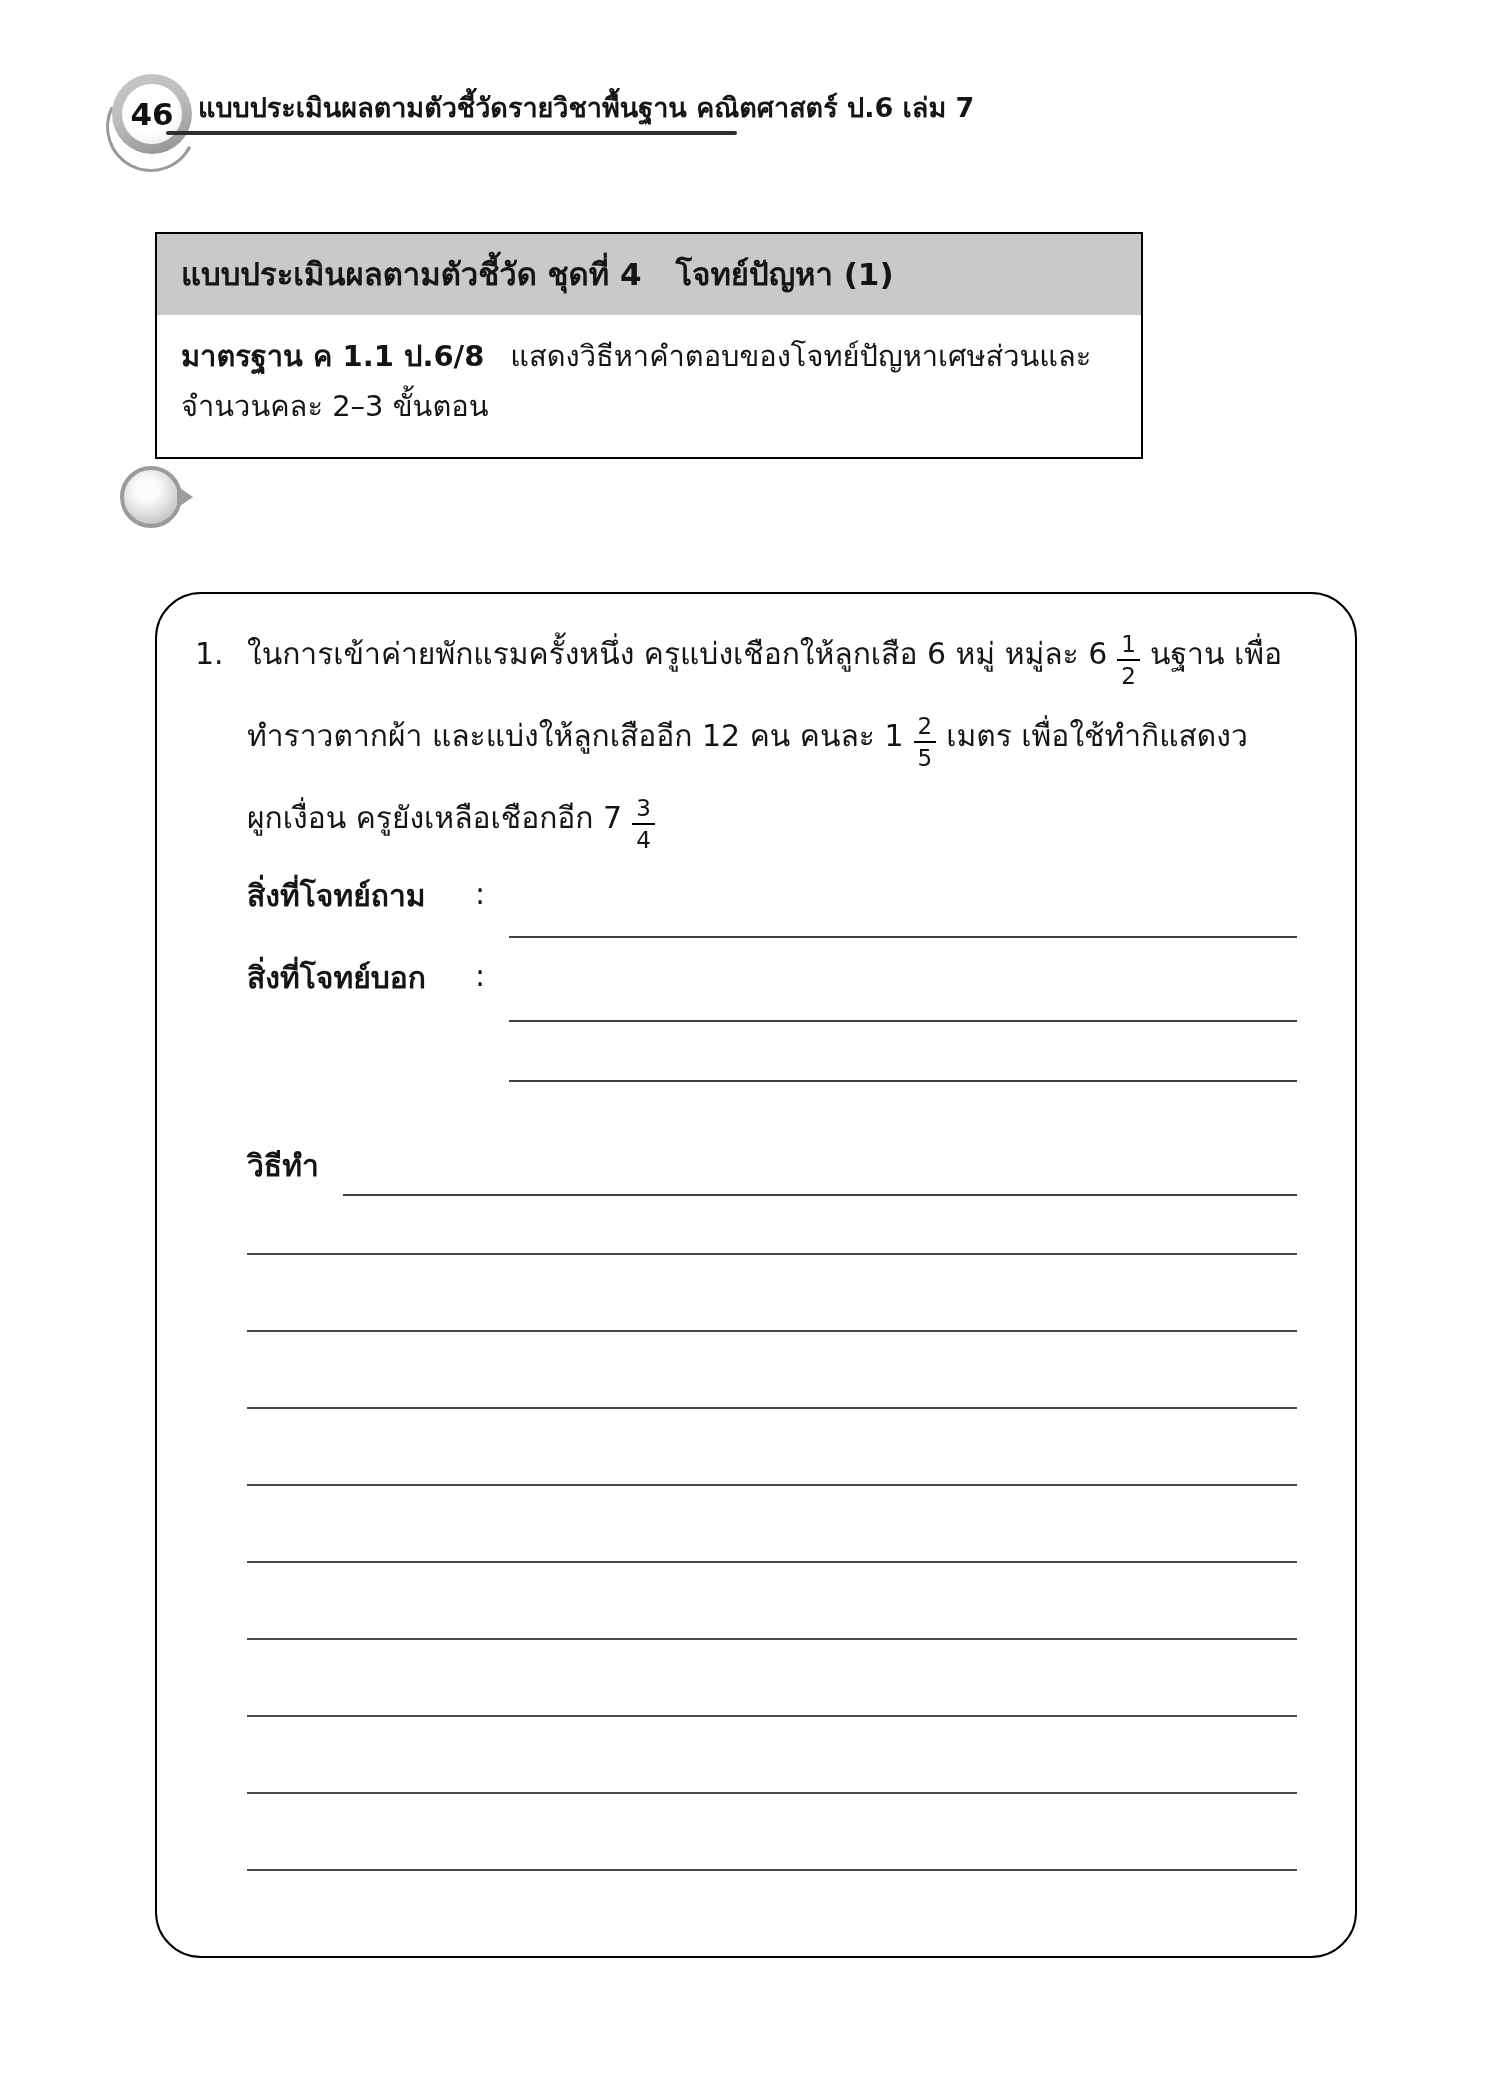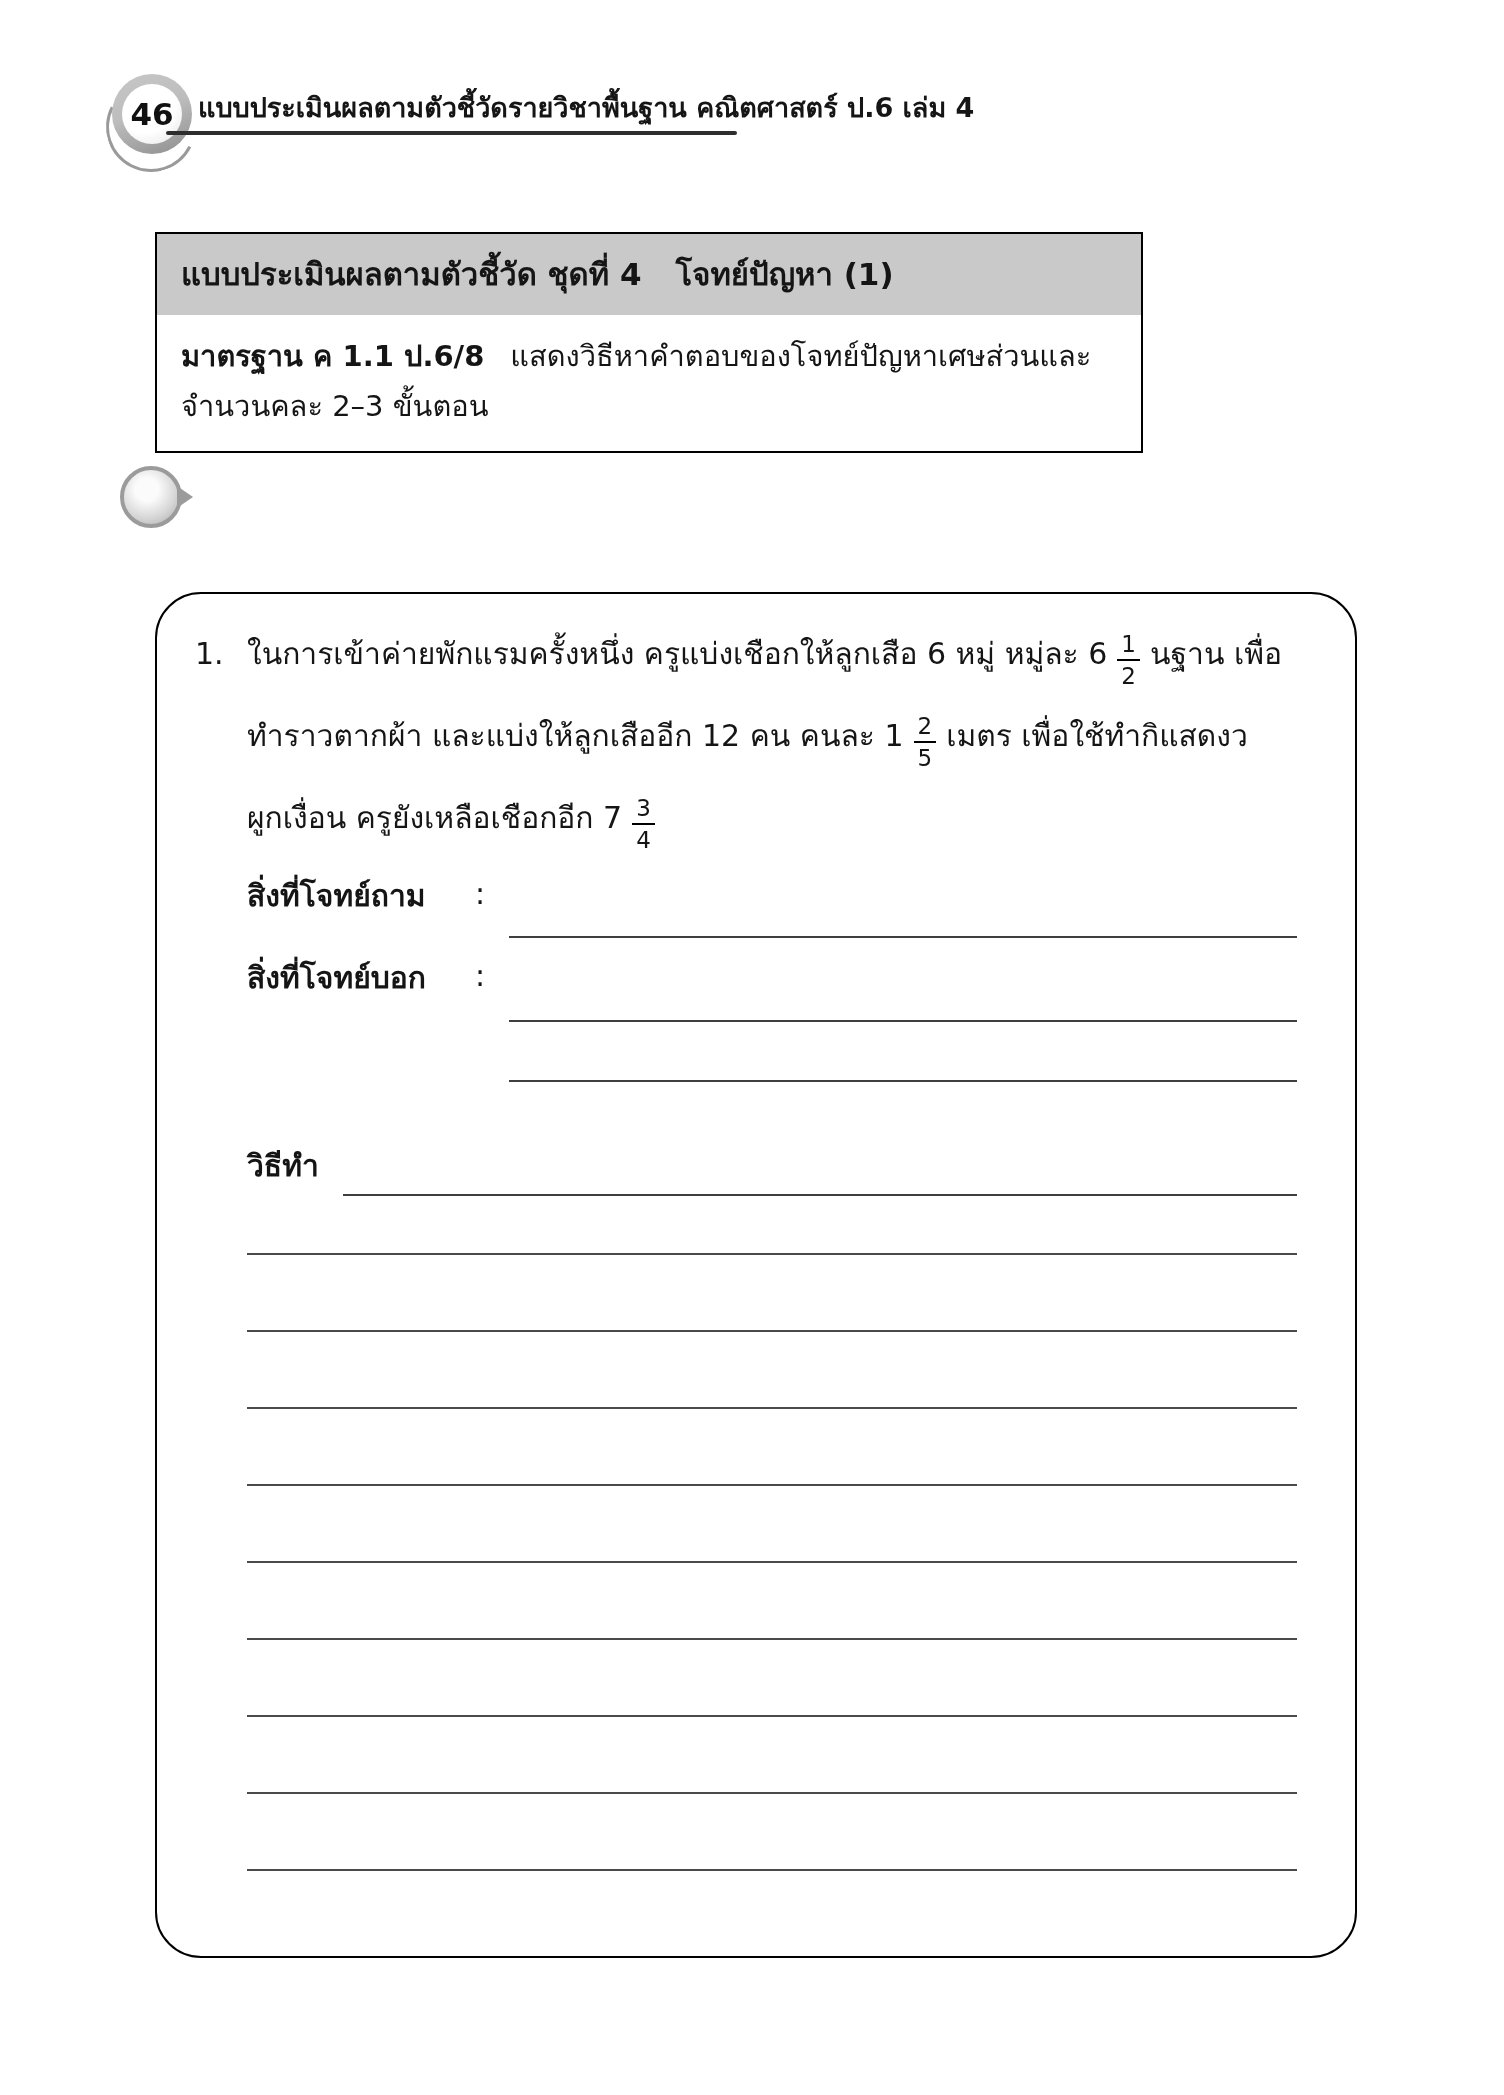--- a/index.html
+++ b/index.html
@@ -45,21 +45,21 @@
   .standard-box {
     position:absolute; left:155px; top:232px; width:988px;
     border:2px solid #000; background:#fff;
   }
   .standard-title {
     background:#c9c9c9; padding:15px 24px 16px;
     font-size:31px; font-weight:bold; white-space:nowrap;
   }
   .standard-title .gap { display:inline-block; width:34px; }
   .standard-body {
-    padding:16px 24px 20px; font-size:29px; line-height:50px;
+    padding:16px 24px 26px; font-size:29px; line-height:50px;
   }
   .standard-body .std-label { font-weight:bold; }
   .standard-body .std-text { margin-left:26px; }
 
   
   .section-header {
     position:absolute; left:120px; top:466px;
     display:flex; align-items:center;
   }
   .bullet {
@@ -121,21 +121,21 @@
 <body>
 
 <div class="page">
 
   <div class="badge">
     <div class="badge-swoosh"></div>
     <div class="badge-ring">
       <div class="badge-inner">46</div>
     </div>
   </div>
-  <div class="header-title">แบบประเมินผลตามตัวชี้วัดรายวิชาพื้นฐาน คณิตศาสตร์ ป.6 เล่ม 4</div>
+  <div class="header-title">แบบประเมินผลตามตัวชี้วัดรายวิชาพื้นฐาน คณิตศาสตร์ ป.6 เล่ม 7</div>
   <div class="header-rule"></div>
 
   <div class="standard-box">
     <div class="standard-title">
       <span>แบบประเมินผลตามตัวชี้วัด ชุดที่ 4</span><span class="gap"></span><span>โจทย์ปัญหา (1)</span>
     </div>
     <div class="standard-body">
       <span class="std-label">มาตรฐาน ค 1.1 ป.6/8</span><span class="std-text">แสดงวิธีหาคำตอบของโจทย์ปัญหาเศษส่วนและจำนวนคละ 2–3 ขั้นตอน</span>
     </div>
   </div>

